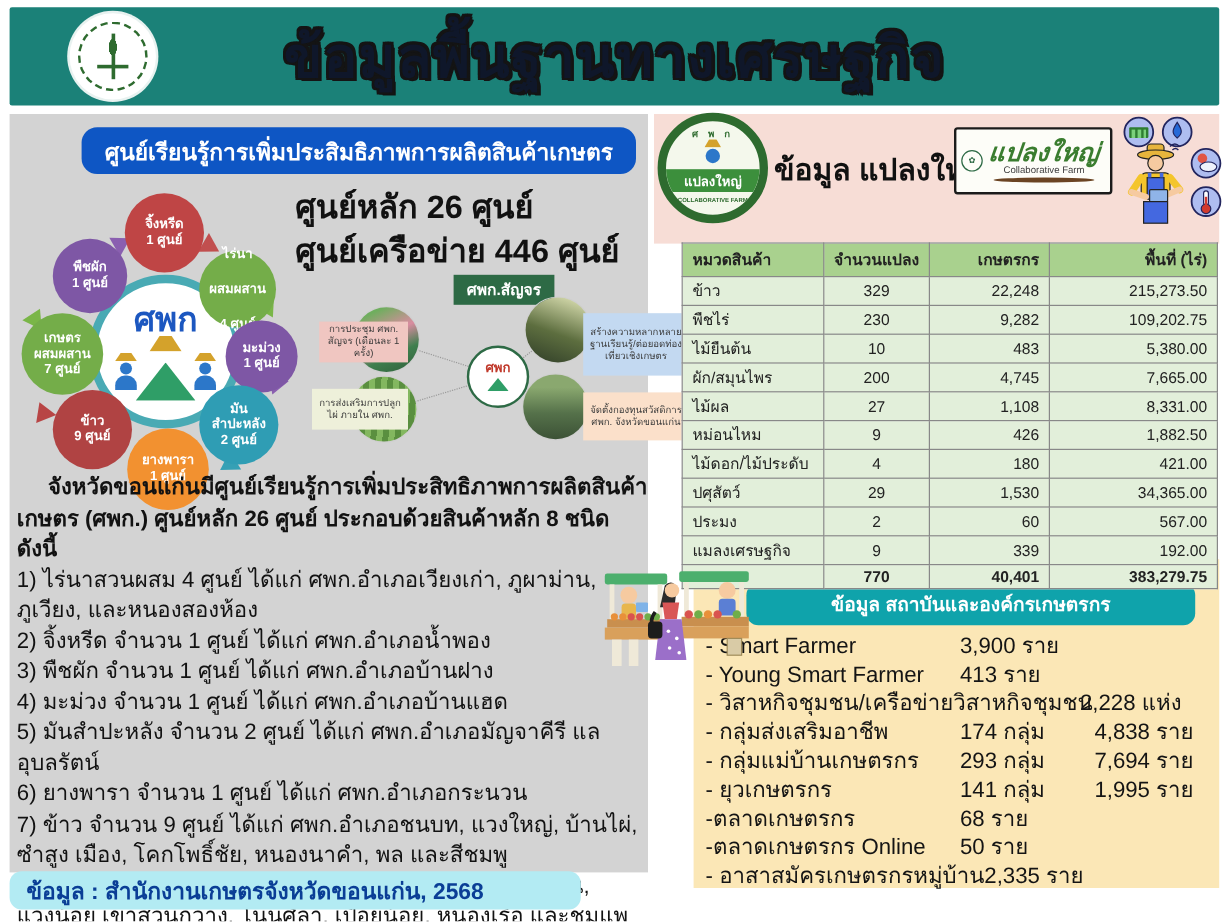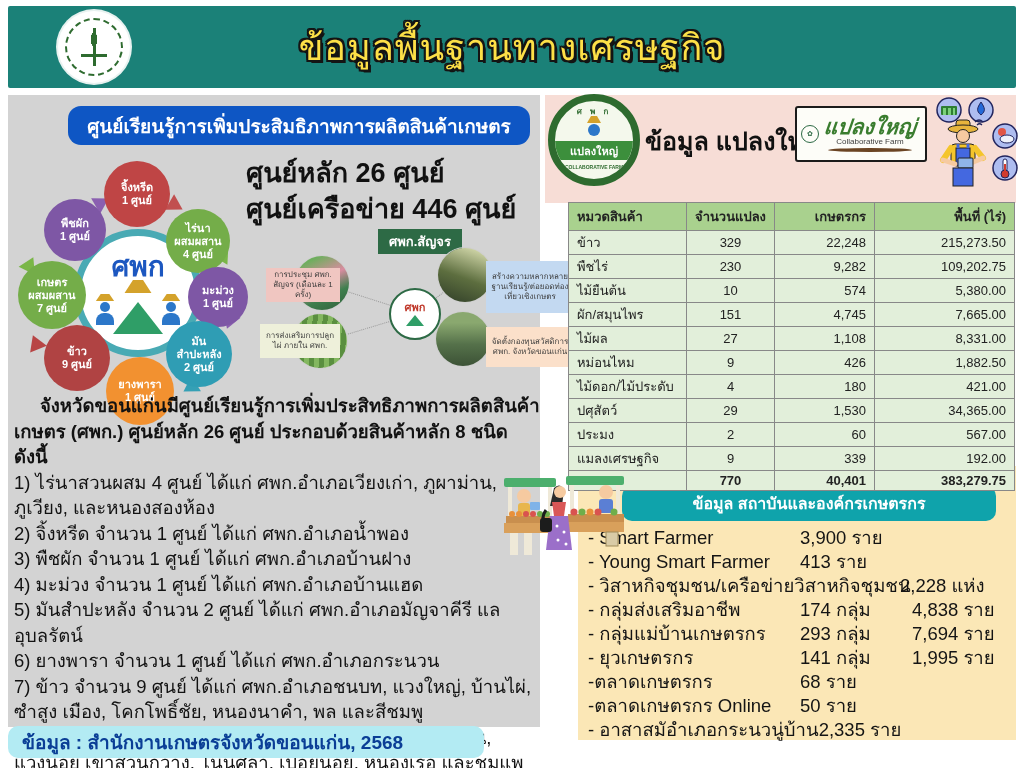--- a/index.html
+++ b/index.html
@@ -15,21 +15,21 @@
   .header{position:absolute;left:8px;top:6px;width:1008px;height:82px;background:var(--header-teal);
           display:flex;align-items:center;justify-content:center;border-radius:2px}
   .hdr-logo{position:absolute;left:50px;top:5px;width:72px;height:72px;border-radius:50%;
             background:#fff;display:flex;align-items:center;justify-content:center;box-shadow:0 0 0 2px #e8f2f0}
   .hdr-logo .emblem{width:58px;height:58px;border-radius:50%;border:2px dashed #2e6b2f;
             display:flex;align-items:center;justify-content:center}
   .hdr-logo .emblem-core{width:26px;height:38px;background:
             radial-gradient(ellipse at 50% 30%,#2e6b2f 0 18%,transparent 19%),
             linear-gradient(#2e6b2f 0 0) center/3px 100% no-repeat,
             linear-gradient(#2e6b2f 0 0) center 75%/100% 3px no-repeat;}
-  .hdr-title{font-size:36px;font-weight:normal;color:#fde047;letter-spacing:1px;
+  .hdr-title{font-size:47px;font-weight:bold;color:#0f172a;letter-spacing:1px;
      text-shadow:-2px -2px 0 #141414,2px -2px 0 #141414,-2px 2px 0 #141414,2px 2px 0 #141414,
                  0 -2px 0 #141414,0 2px 0 #141414,-2px 0 0 #141414,2px 0 0 #141414,3px 3px 0 #141414}
 
   
   .left-panel{position:absolute;left:8px;top:95px;width:532px;height:632px;background:var(--panel-gray)}
   .blue-pill{position:absolute;left:60px;top:11px;width:462px;height:39px;background:var(--accent-blue);
              border-radius:13px;display:flex;align-items:center;justify-content:center;
              color:#fff;font-size:19px;font-weight:bold}
   .summary{position:absolute;left:238px;top:60px;font-size:27px;font-weight:bold;color:#111;line-height:36px}
 
@@ -189,21 +189,21 @@
           <div class="p-hat"></div>
             <div class="p-head"></div>
             <div class="p-body"></div>
         </div>
         <div class="hub-tri"></div>
       </div>
     <div class="circle c1" style="background: rgb(191, 69, 69);">
           <div class="cl">จิ้งหรีด</div>
           <div class="cl">1 ศูนย์</div>
         </div>
-        <div class="circle c2" style="background: rgb(116, 173, 73);">
+        <div class="circle c2" style="background: rgb(116, 173, 73); gap: 16px;">
           <div class="cl">ไร่นา</div>
           <div class="cl">ผสมผสาน</div>
           <div class="cl">4 ศูนย์</div>
         </div>
         <div class="circle c3" style="background: rgb(126, 87, 165);">
           <div class="cl">มะม่วง</div>
           <div class="cl">1 ศูนย์</div>
         </div>
         <div class="circle c4" style="background: rgb(47, 157, 180);">
           <div class="cl">มัน</div>
@@ -340,26 +340,26 @@
         </tr>
         <tr>
           <td class="td0">พืชไร่</td>
           <td class="td1">230</td>
           <td class="td2">9,282</td>
           <td class="td3">109,202.75</td>
         </tr>
         <tr>
           <td class="td0">ไม้ยืนต้น</td>
           <td class="td1">10</td>
-          <td class="td2">574</td>
+          <td class="td2">483</td>
           <td class="td3">5,380.00</td>
         </tr>
         <tr>
           <td class="td0">ผัก/สมุนไพร</td>
-          <td class="td1">151</td>
+          <td class="td1">200</td>
           <td class="td2">4,745</td>
           <td class="td3">7,665.00</td>
         </tr>
         <tr>
           <td class="td0">ไม้ผล</td>
           <td class="td1">27</td>
           <td class="td2">1,108</td>
           <td class="td3">8,331.00</td>
         </tr>
         <tr>
@@ -440,21 +440,21 @@
           <span class="org-label">-ตลาดเกษตรกร</span>
           <span class="org-c1">68 ราย</span>
           <span class="org-c2"></span>
         </div>
         <div class="org-row">
           <span class="org-label">-ตลาดเกษตรกร Online</span>
           <span class="org-c1">50 ราย</span>
           <span class="org-c2"></span>
         </div>
         <div class="org-row">
-          <span class="org-label">- อาสาสมัอำเภอกระนวนู่บ้าน</span>
+          <span class="org-label">- อาสาสมัครเกษตรกรหมู่บ้าน</span>
           <span class="org-c1">2,335 ราย</span>
           <span class="org-c2"></span>
         </div>
       </div>
   </div>
 
   <svg class="market-svg" width="124" height="124" viewBox="0 0 124 124">
     <g>
       <rect x="2" y="20" width="52" height="9" rx="2" fill="#4caf6d"></rect>
       <rect x="6" y="29" width="4" height="34" fill="#efe9d8"></rect>

